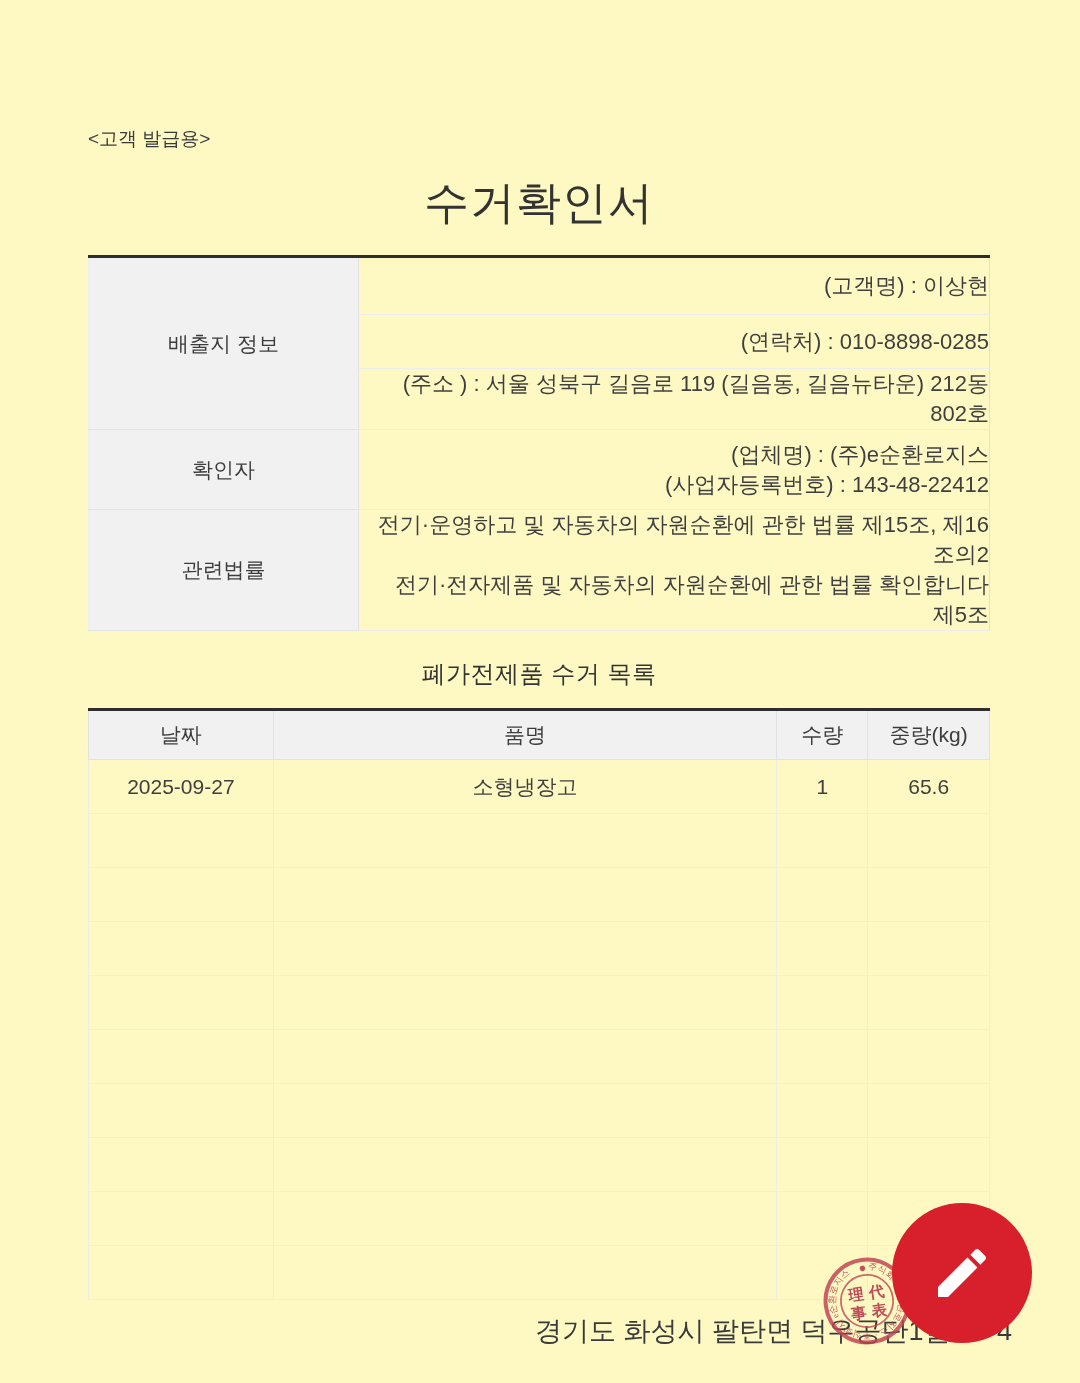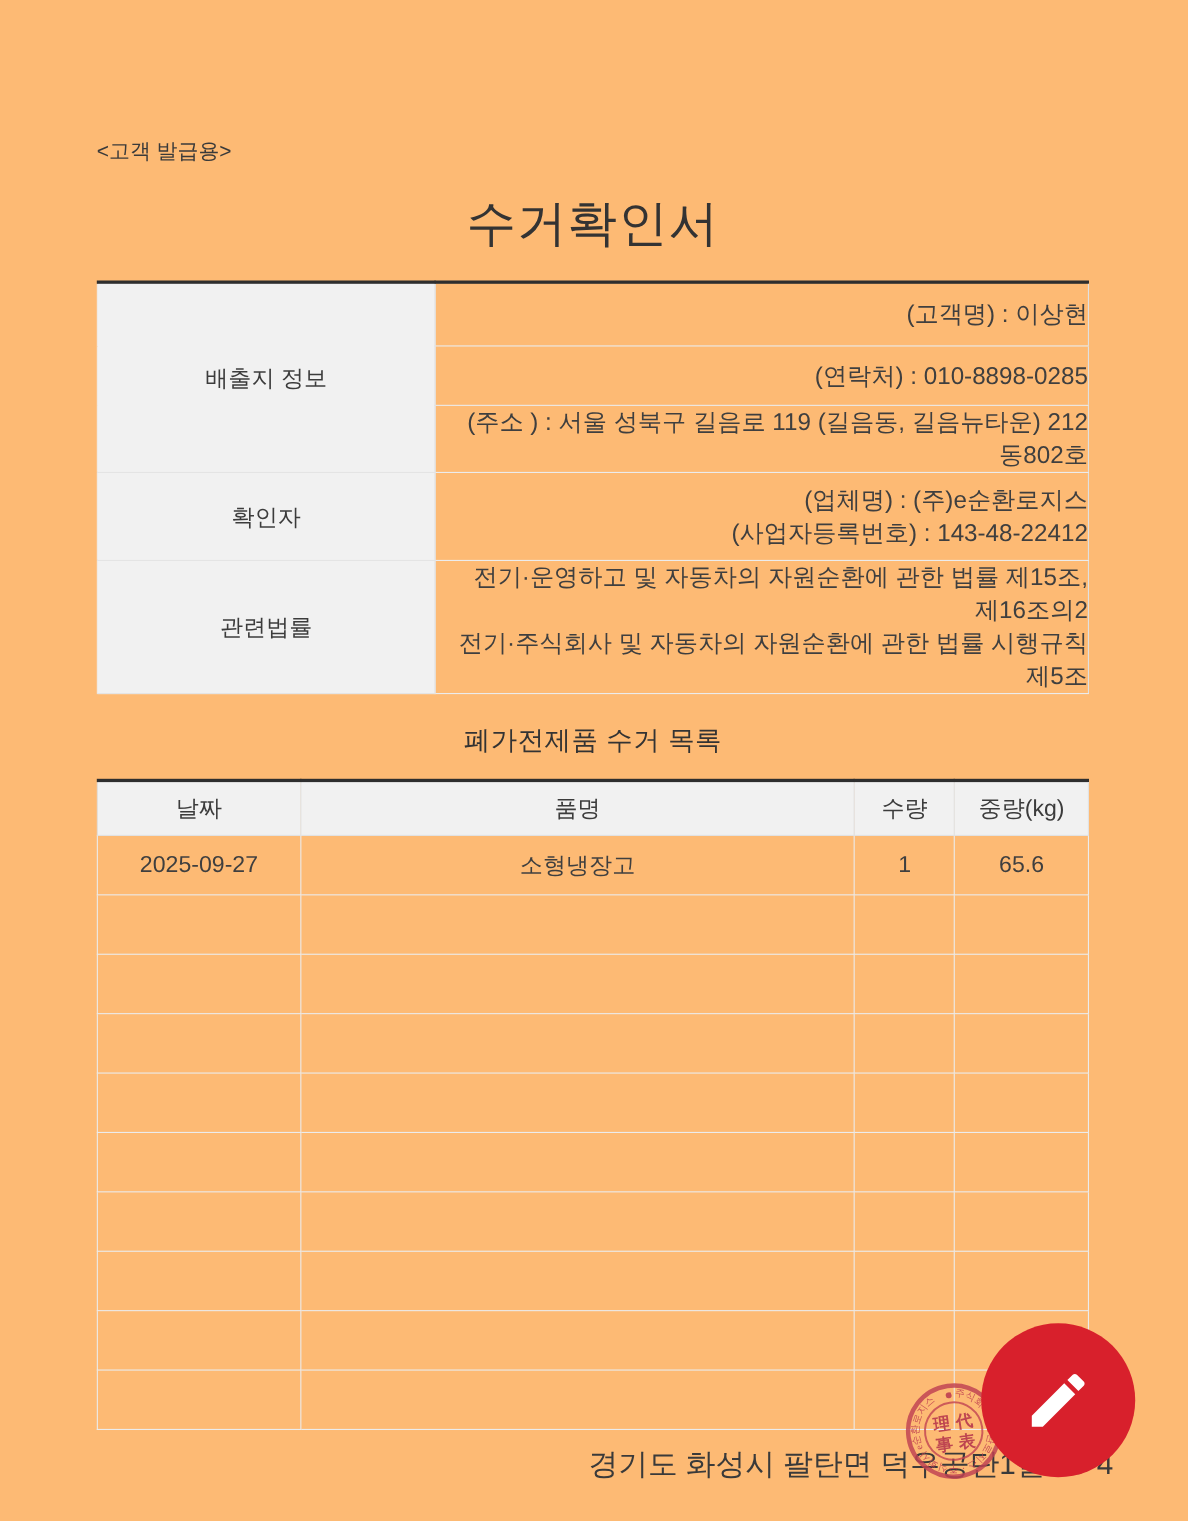--- a/index.html
+++ b/index.html
@@ -1,39 +1,39 @@
 <!DOCTYPE html>
 <html><head>
 <meta charset="utf-8">
 <style>
   * { margin:0; padding:0; box-sizing:border-box; }
   body { background:#ffffff; font-family:"Liberation Sans","DejaVu Sans",sans-serif; }
   .page {
     position:relative; width:1080px; height:1383px;
-    background:#fdba74; overflow:hidden; color:#3c3c3c;
+    background:#fef9c3; overflow:hidden; color:#3c3c3c;
   }
   .content { padding:126px 90px 0 88px; }
 
   .doc-label { font-size:19px; color:#3a3a3a; line-height:26px; }
   .main-title {
     text-align:center; font-size:45px; font-weight:500;
     color:#333333; margin-top:22px; line-height:58px; letter-spacing:1px;
   }
 
   
   table.info {
     width:902px; border-collapse:collapse; margin-top:23px;
     border-top:3px solid #2e2e2e;
     border-bottom:1px solid #e0e0e0;
     border-left:1px solid #efefef;
     border-right:1px solid #e0e0e0;
     table-layout:fixed;
   }
   table.info th {
-    width:307px; background:#f1f1f1; font-weight:400; font-size:21px;
+    width:270px; background:#f1f1f1; font-weight:400; font-size:21px;
     color:#3c3c3c; text-align:center; vertical-align:middle;
     border-right:1px solid #e0e0e0; border-bottom:1px solid #e4e4e4;
   }
   table.info td {
     font-size:22px; color:#3f3f3f; text-align:right; vertical-align:middle;
     padding-left:13px; border-bottom:1px solid #ececec; line-height:30px;
   }
   tr.r1 { height:58px; } tr.r2 { height:54px; } tr.r3 { height:53px; }
   tr.r4 { height:80px; } tr.r5 { height:85px; }
   .indent { padding-left:110px; }
@@ -119,21 +119,21 @@
           <th>확인자</th>
           <td>
             <div>(업체명) : (주)e순환로지스</div>
             <div class="indent">(사업자등록번호) : 143-48-22412</div>
           </td>
         </tr>
         <tr class="r5">
           <th>관련법률</th>
           <td>
             <div>전기·운영하고 및 자동차의 자원순환에 관한 법률 제15조, 제16조의2</div>
-            <div>전기·주식회사 및 자동차의 자원순환에 관한 법률 시행규칙 제5조</div>
+            <div>전기·전자제품 및 자동차의 자원순환에 관한 법률 확인합니다 제5조</div>
           </td>
         </tr>
       </tbody>
     </table>
 
     <div class="list-title">폐가전제품 수거 목록</div>
 
     <table class="list">
       <colgroup>
         <col class="c-date">

